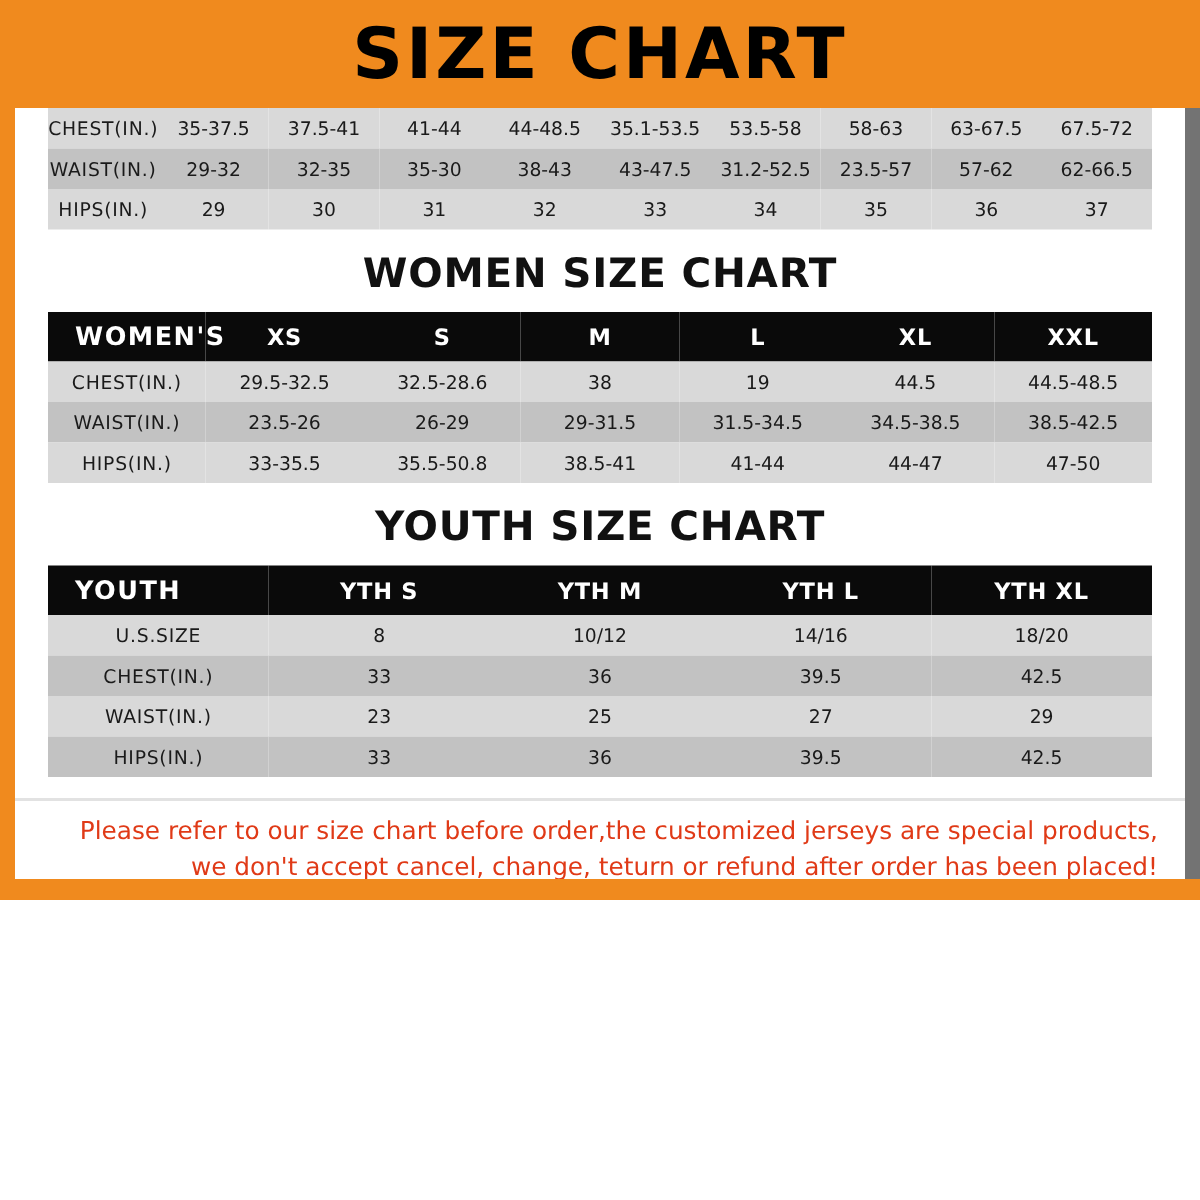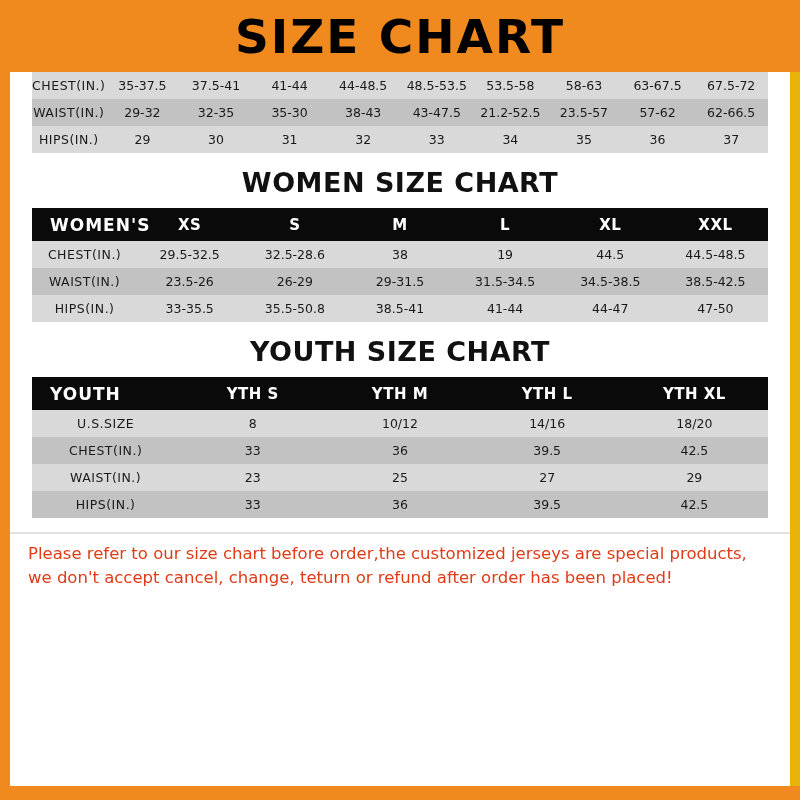--- a/index.html
+++ b/index.html
@@ -9,25 +9,25 @@
   body {
     width: 800px;
     height: 800px;
     background: #ffffff;
     font-family: "DejaVu Sans", sans-serif;
     overflow: hidden;
   }
   .page {
     position: relative;
     width: 800px;
-    height: 800px;
+    height: 600px;
     background: #ffffff;
     box-sizing: border-box;
     border-left: 10px solid #f08a1e;
-    border-right: 10px solid #eab308;
+    border-right: 10px solid #737373;
   }
   .header-band {
     background: #f08a1e;
     height: 72px;
     display: flex;
     align-items: center;
     justify-content: center;
     margin: 0 -10px;
   }
   .header-title {
@@ -95,21 +95,21 @@
     margin-left: 15px;
   }
   .footer-note {
     margin-top: 14px;
     padding: 8px 18px 0 18px;
     border-top: 2px solid #e2e2e2;
     color: #e03a17;
     font-size: 16.5px;
     line-height: 1.45;
     font-family: "DejaVu Sans", sans-serif;
-    text-align: left;
+    text-align: right;
   }
   .bottom-band {
     position: absolute;
     left: -10px;
     right: -10px;
     bottom: 0;
     height: 14px;
     background: #f08a1e;
   }
 </style>
@@ -124,34 +124,34 @@
 
   <div class="section">
     <table class="chart">
       <tbody>
         <tr class="light">
           <td class="rowlabel">CHEST(IN.)</td>
           <td>35-37.5</td>
           <td>37.5-41</td>
           <td>41-44</td>
           <td>44-48.5</td>
-          <td>48.5-53.5</td>
+          <td>35.1-53.5</td>
           <td>53.5-58</td>
           <td>58-63</td>
           <td>63-67.5</td>
           <td>67.5-72</td>
         </tr>
         <tr class="dark">
           <td class="rowlabel">WAIST(IN.)</td>
           <td>29-32</td>
           <td>32-35</td>
           <td>35-30</td>
           <td>38-43</td>
           <td>43-47.5</td>
-          <td>21.2-52.5</td>
+          <td>31.2-52.5</td>
           <td>23.5-57</td>
           <td>57-62</td>
           <td>62-66.5</td>
         </tr>
         <tr class="light">
           <td class="rowlabel">HIPS(IN.)</td>
           <td>29</td>
           <td>30</td>
           <td>31</td>
           <td>32</td>

